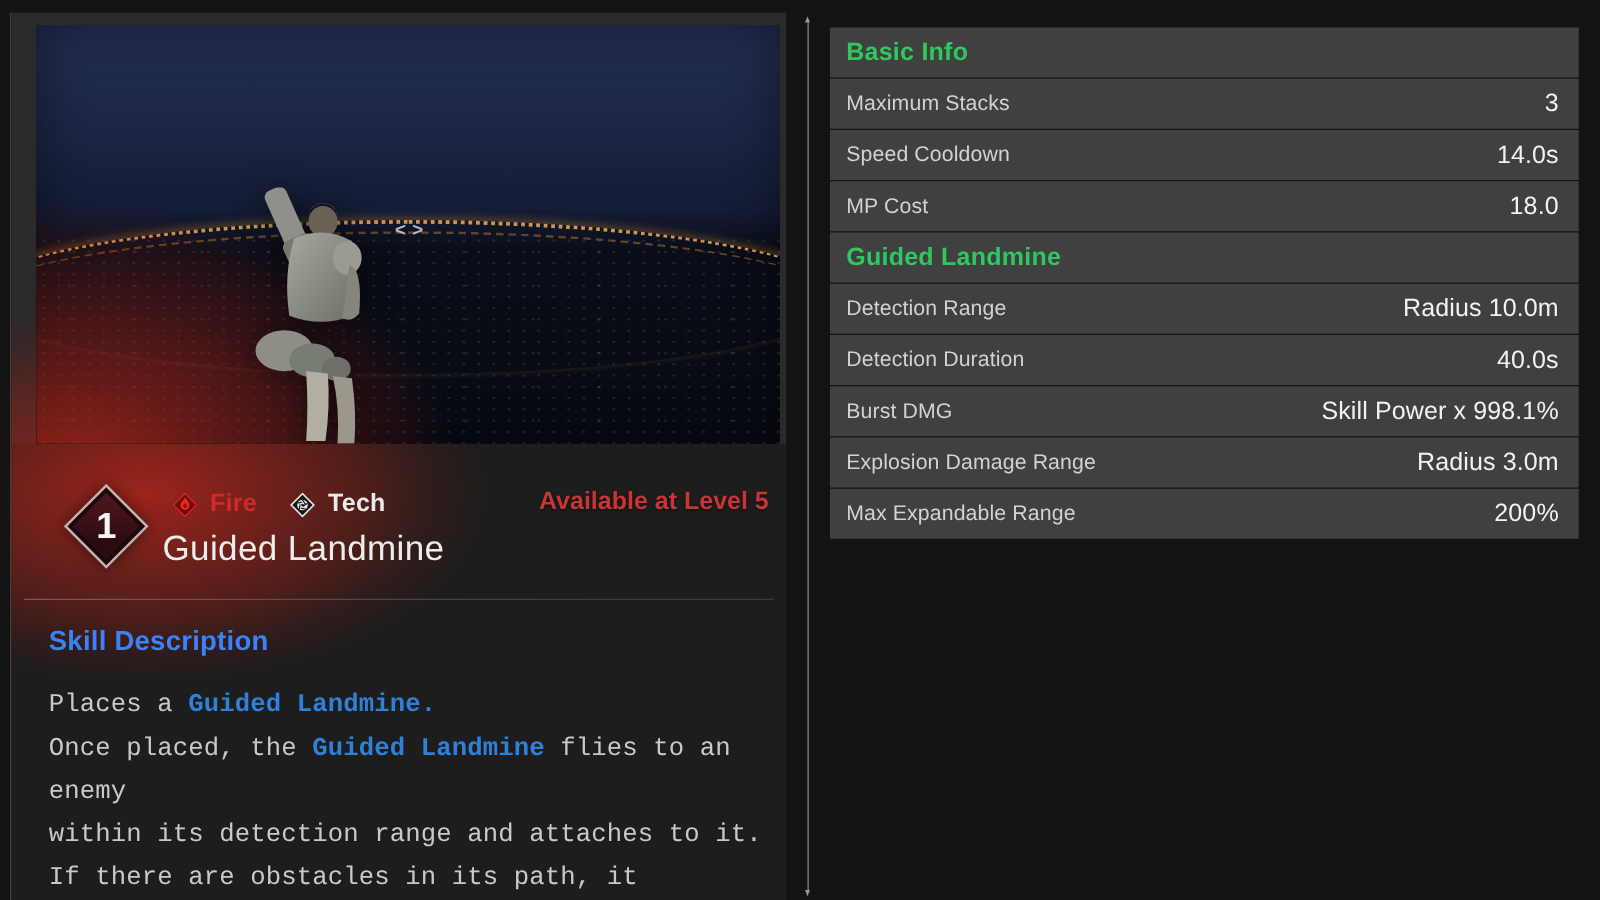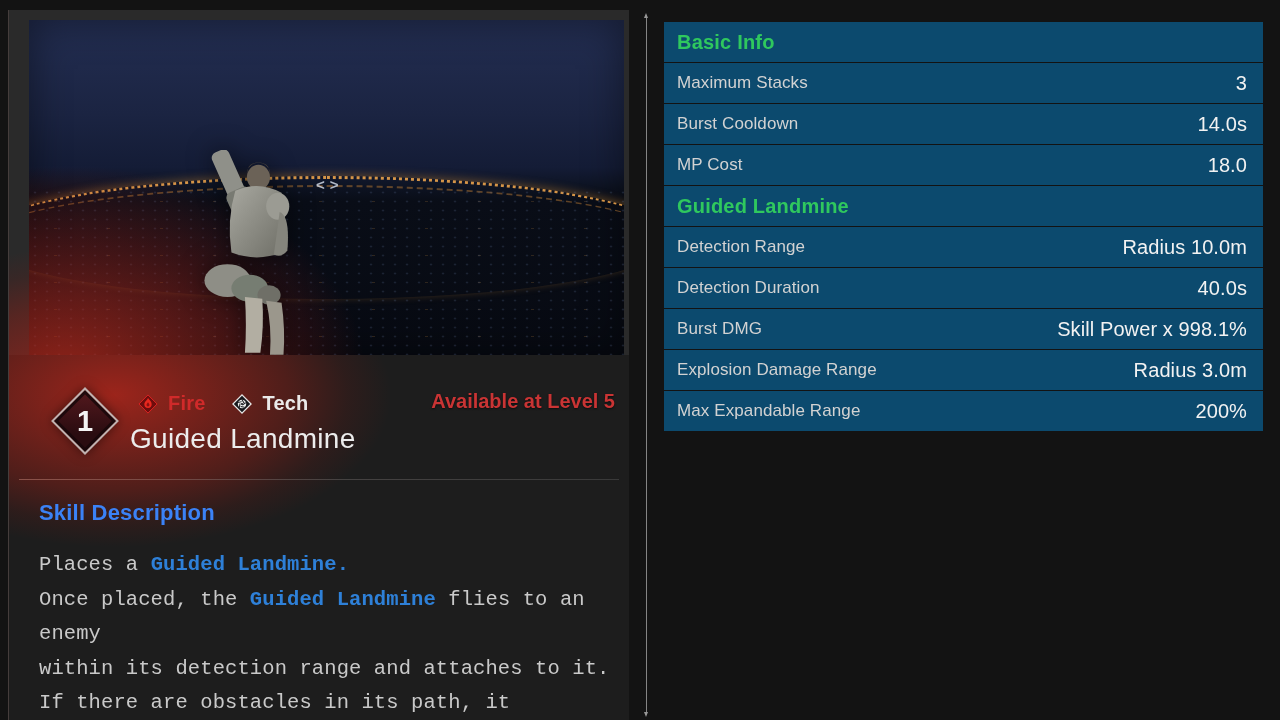--- a/index.html
+++ b/index.html
@@ -59,21 +59,21 @@
 
   
   .vscroll{position:absolute;left:646px;top:18px;width:1px;height:694px;background:#a2a2a2;opacity:.8;}
   .vscroll::before,.vscroll::after{content:"";position:absolute;left:-2px;
     border-left:2.5px solid transparent;border-right:2.5px solid transparent;}
   .vscroll::before{top:-5px;border-bottom:5px solid #b8b8b8;}
   .vscroll::after{bottom:-5px;border-top:5px solid #b8b8b8;}
 
   
   .stats-panel{position:absolute;left:664px;top:22px;width:599px;}
-  .stat-row{height:40px;margin-bottom:1px;background:#0c4a6e;display:flex;align-items:center;
+  .stat-row{height:40px;margin-bottom:1px;background:#404040;display:flex;align-items:center;
     justify-content:space-between;padding:0 16px 0 13px;box-sizing:border-box;}
   .stat-row.header{justify-content:flex-start;}
   .stat-row.header .stat-header-label{color:#2fc85e;font-size:20px;font-weight:bold;letter-spacing:.2px;}
   .stat-label{color:#d2d2d2;font-size:17px;letter-spacing:.1px;}
   .stat-value{color:#f2f2f2;font-size:20px;letter-spacing:.1px;}
 </style>
 </head>
 <body>
 
 <div class="stage">
@@ -161,21 +161,21 @@
 
   <aside class="stats-panel">
       <div class="stat-row header">
         <span class="stat-header-label">Basic Info</span>
       </div>
       <div class="stat-row">
         <span class="stat-label">Maximum Stacks</span>
         <span class="stat-value">3</span>
       </div>
       <div class="stat-row">
-        <span class="stat-label">Burst Cooldown</span>
+        <span class="stat-label">Speed Cooldown</span>
         <span class="stat-value">14.0s</span>
       </div>
       <div class="stat-row">
         <span class="stat-label">MP Cost</span>
         <span class="stat-value">18.0</span>
       </div>
       <div class="stat-row header">
         <span class="stat-header-label">Guided Landmine</span>
       </div>
       <div class="stat-row">

